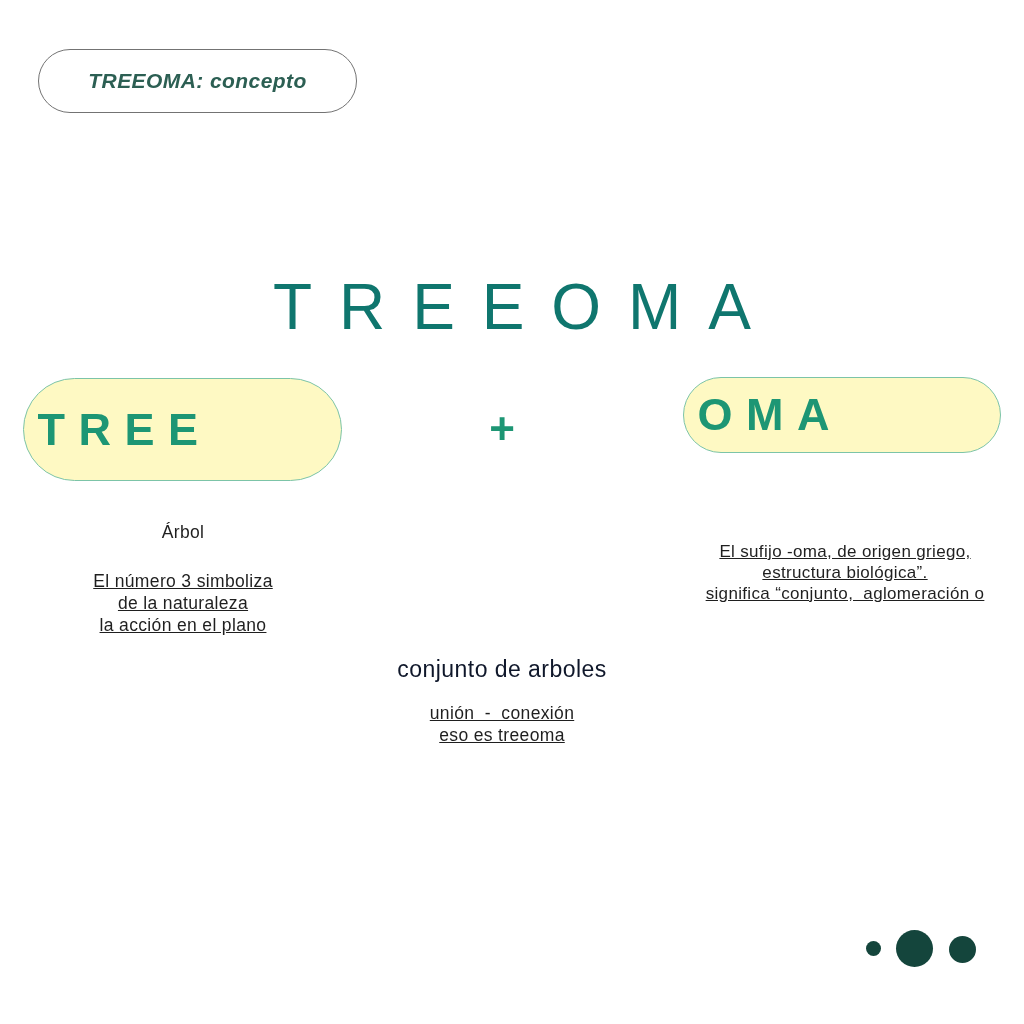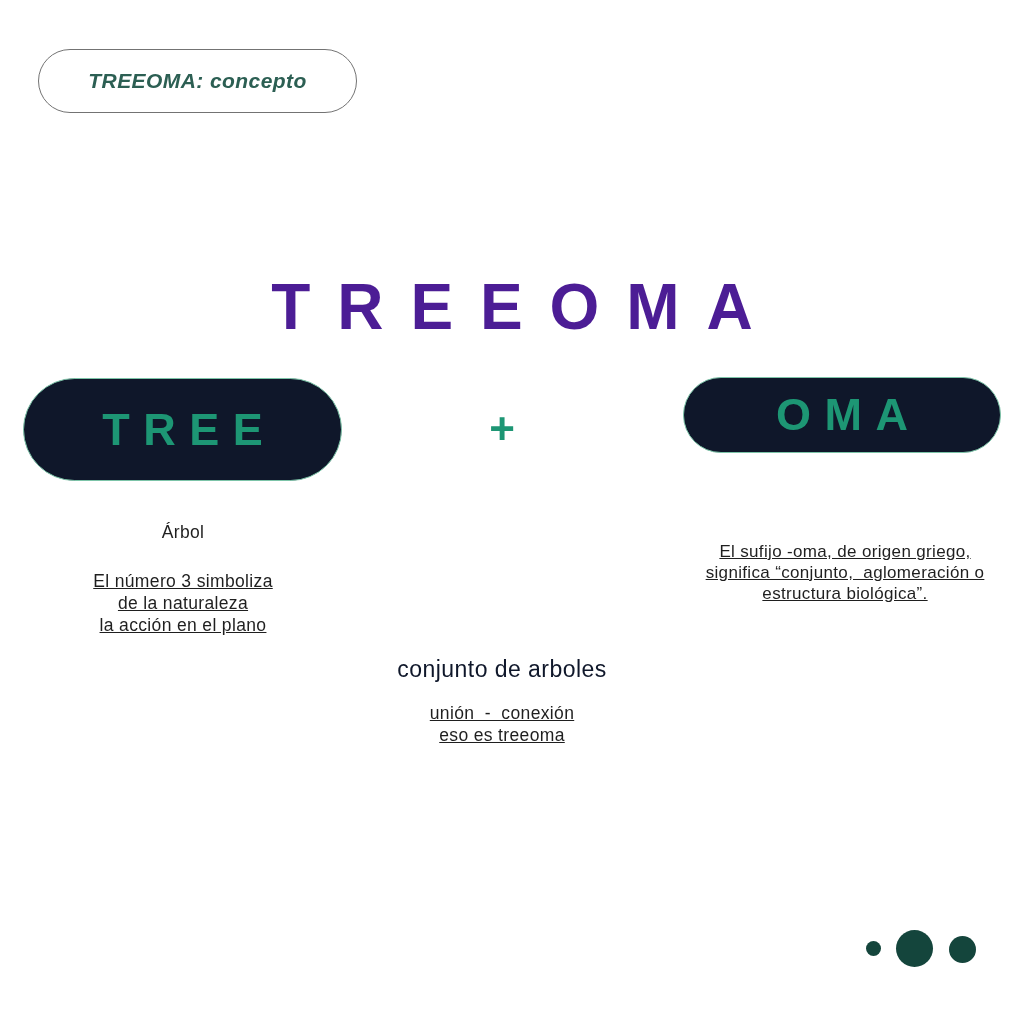--- a/index.html
+++ b/index.html
@@ -29,33 +29,33 @@
     color: #2c5f53;
   }
 
   
   .title {
     position: absolute;
     top: 270px; left: 0; right: 0;
     text-align: center;
     padding-left: 0.42em; 
     font-size: 64px;
-    font-weight: 700;
+    font-weight: 400;
     letter-spacing: 0.42em;
-    color: #4c1d95;
+    color: #0f766e;
     white-space: nowrap;
   }
 
   
   .pill {
     position: absolute;
     border: 1px solid #7cc4a8;
     border-radius: 52px;
-    display: flex; align-items: center; justify-content: center;
-    background: #0f172a;
+    display: flex; align-items: center; justify-content: flex-start;
+    background: #fef9c3;
   }
   .pill-tree { left: 23px; top: 378px; width: 319px; height: 103px; }
   .pill-oma  { left: 683px; top: 377px; width: 318px; height: 76px; }
   .pill-label {
     font-size: 45px;
     font-weight: 700;
     letter-spacing: 0.3em;
     padding-left: 0.3em; 
     color: #1d9674;
     white-space: nowrap;
@@ -144,22 +144,22 @@
 
 <div class="tree-note">
   <div class="tree-note-heading">Árbol</div>
   <div class="note-line">El número 3 simboliza</div>
   <div class="note-line">de la naturaleza</div>
   <div class="note-line">la acción en el plano</div>
 </div>
 
 <div class="oma-note">
   <div class="note-line">El sufijo -oma, de origen griego,</div>
+  <div class="note-line">estructura biológica”.</div>
   <div class="note-line">significa “conjunto,  aglomeración o</div>
-  <div class="note-line">estructura biológica”.</div>
 </div>
 
 <div class="meaning">
   <div class="meaning-headline">conjunto de arboles</div>
   <div class="note-line">unión  -  conexión</div>
   <div class="note-line">eso es treeoma</div>
 </div>
 
 <span class="dot dot-small"></span>
 <span class="dot dot-large"></span>

